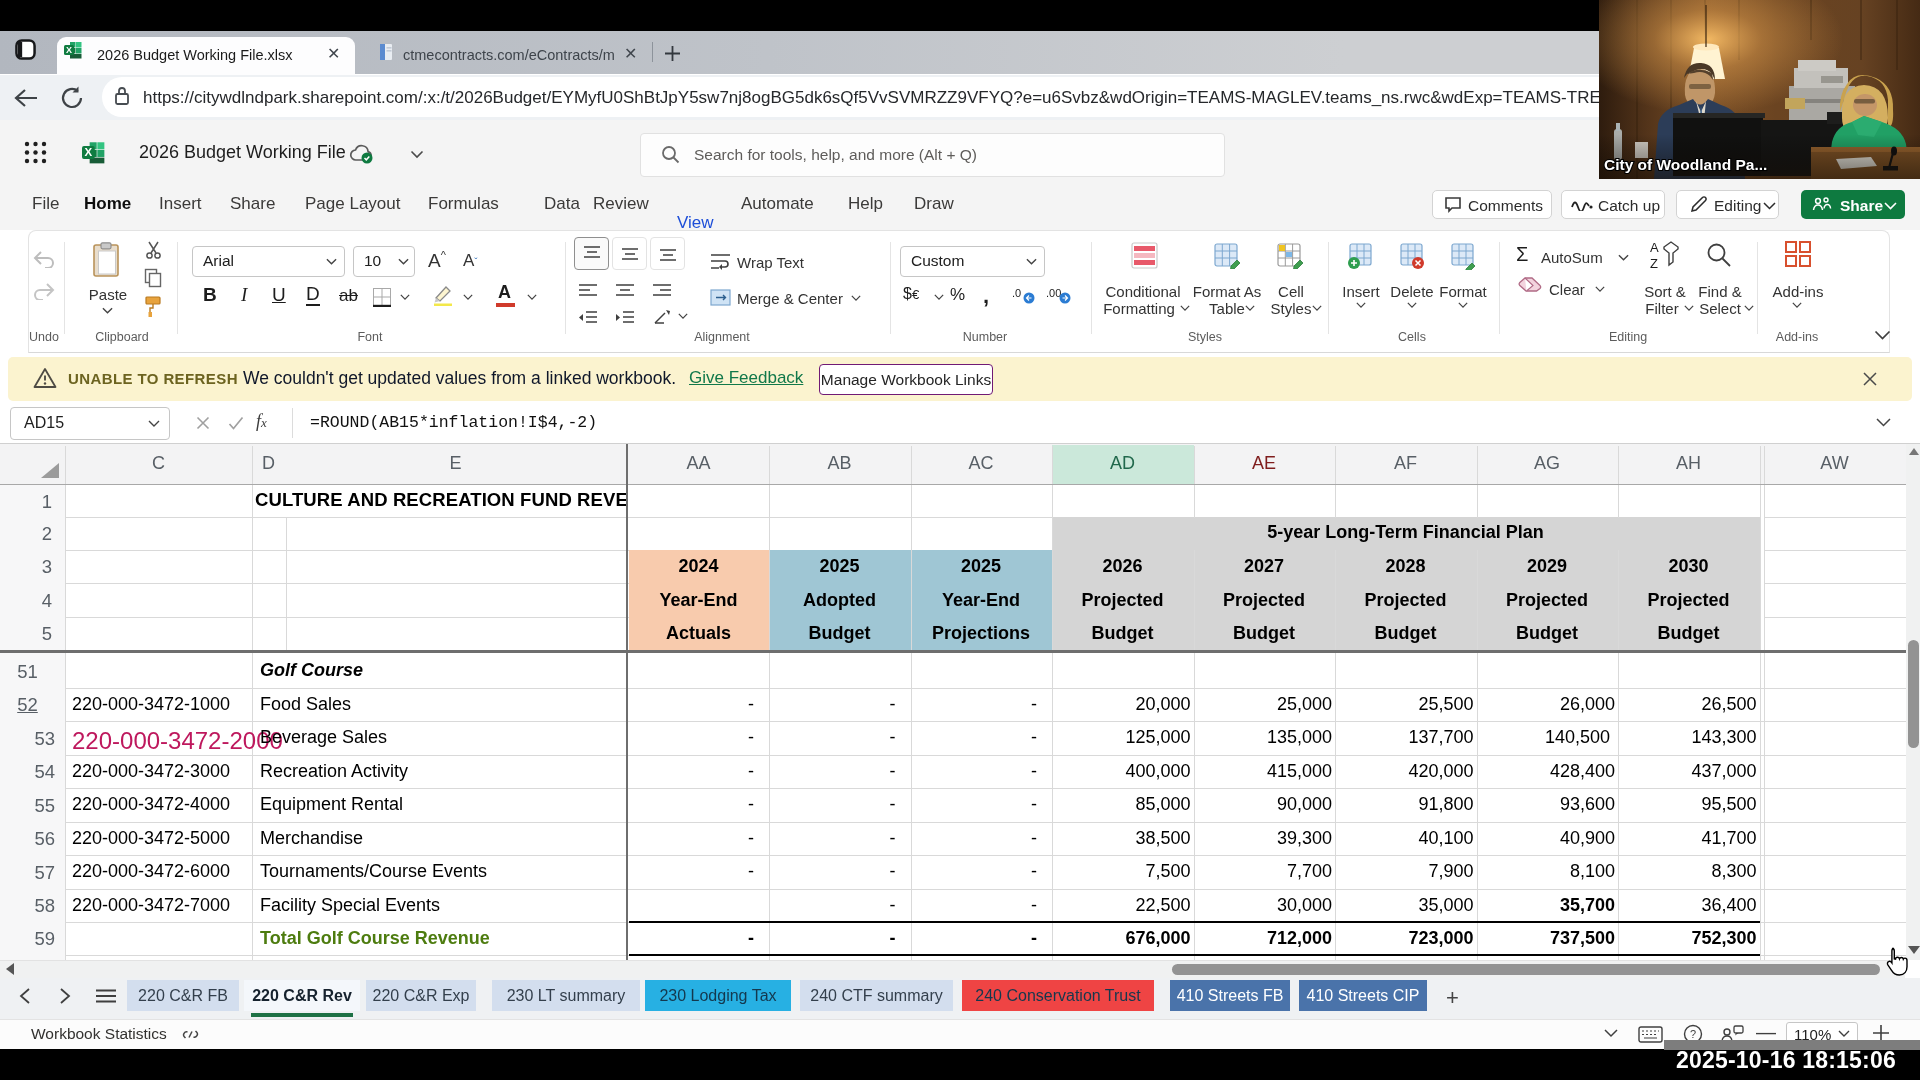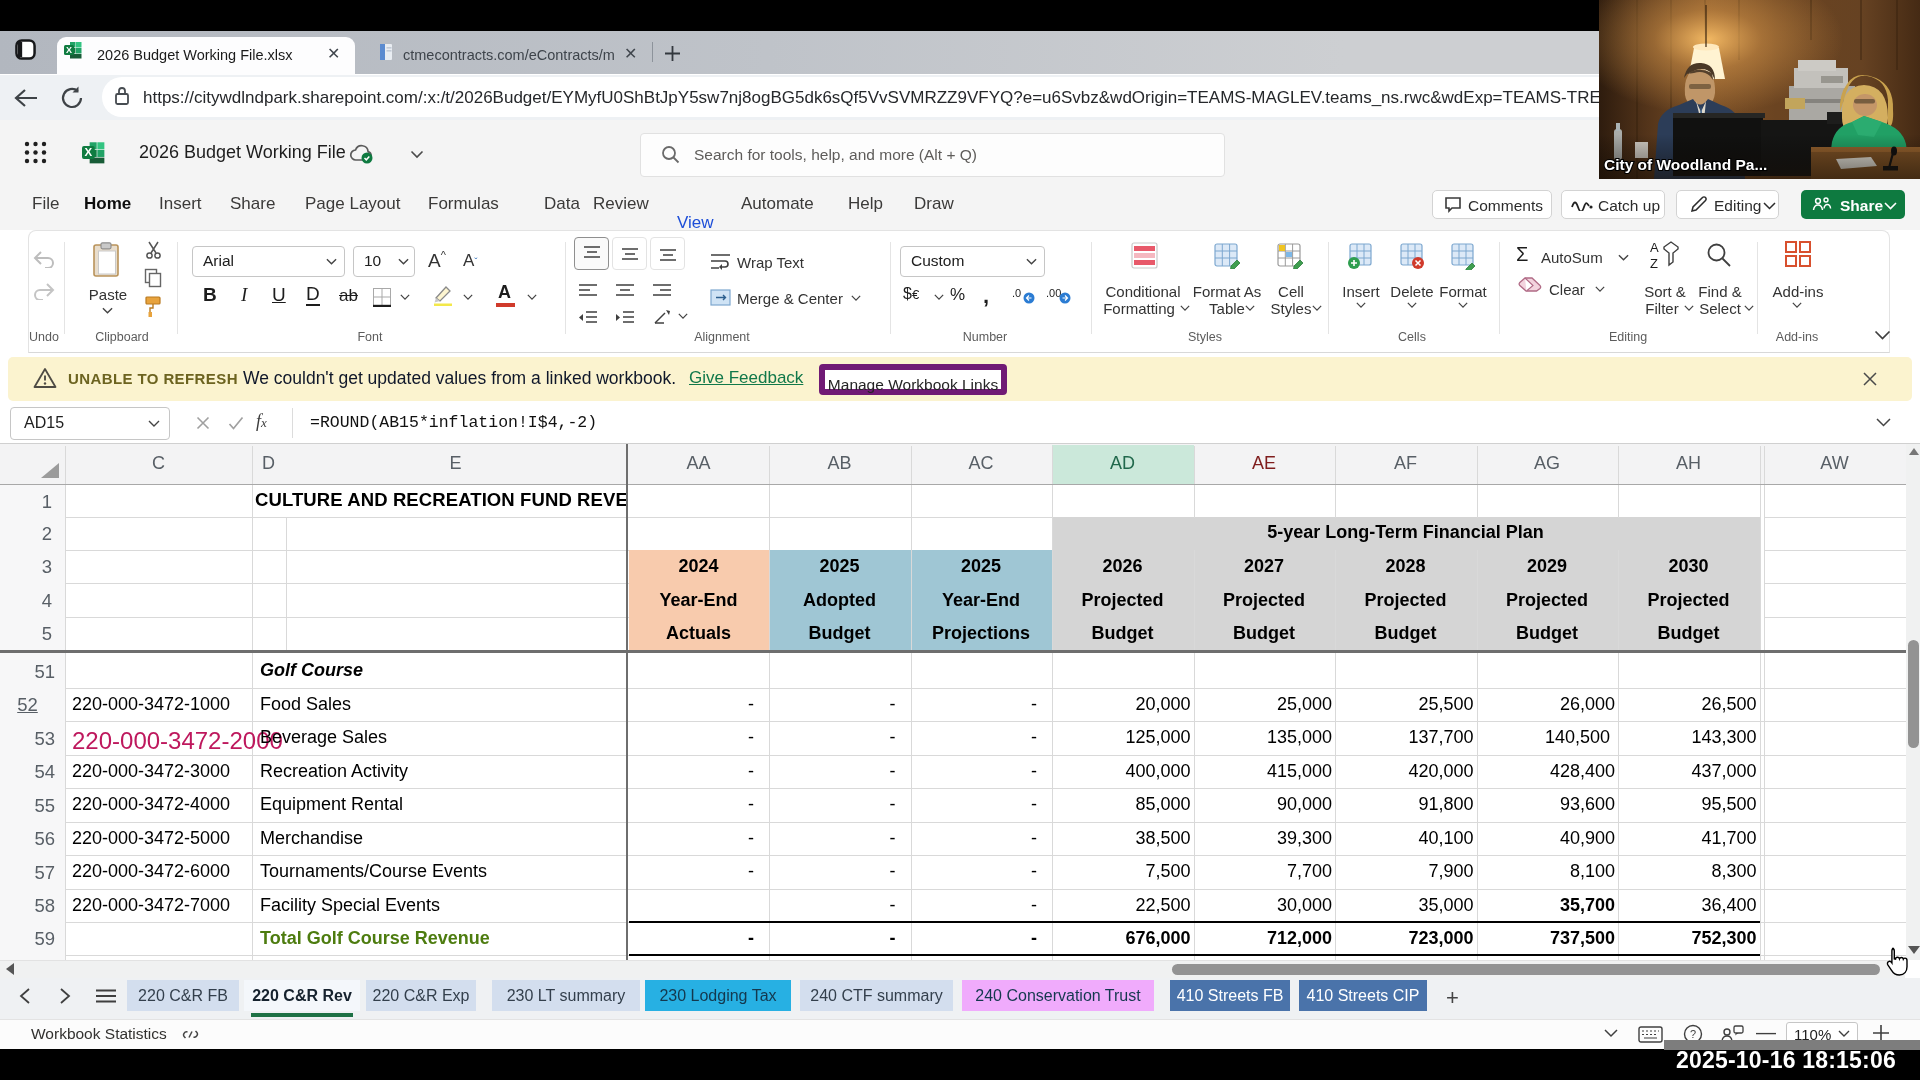--- a/index.html
+++ b/index.html
@@ -420,21 +420,21 @@
 
 <div class="abs" style="left:8px;top:357px;width:1904px;height:44px;background:#fbf3cf;border-radius:5px;"></div>
 <svg class="abs" style="left:33px;top:367px;" width="24" height="22" viewBox="0 0 24 22">
     <path d="M12 2L22.5 20H1.5z" fill="none" stroke="#4e4b44" stroke-width="1.8" stroke-linejoin="round"></path>
     <path d="M12 8.5v5" stroke="#4e4b44" stroke-width="1.9"></path>
     <circle cx="12" cy="16.5" r="1.2" fill="#4e4b44"></circle>
   </svg>
 <div class="abs" style="left:68px;top:370px;font-size:15px;font-weight:bold;color:#6c6320;letter-spacing:0.4px;">UNABLE TO REFRESH</div>
 <div class="abs" style="left:243px;top:368px;font-size:17.5px;color:#0f172a;">We couldn't get updated values from a linked workbook.</div>
 <div class="abs" style="left:689px;top:368px;font-size:17px;color:#11784a;text-decoration:underline;">Give Feedback</div>
-<div class="abs" style="left:819px;top:364px;width:188px;height:31px;background:#fff;border:6px solid #701a75;border-radius:4px;text-align:center;line-height:29px;font-size:15.5px;color:#252525;">Manage Workbook Links</div>
+<div class="abs" style="left:819px;top:364px;width:174px;height:31px;background:#fff;border:1px solid #701a75;border-radius:4px;text-align:center;line-height:29px;font-size:15.5px;color:#252525;">Manage Workbook Links</div>
 <svg class="abs" style="left:1862px;top:371px;" width="16" height="16" viewBox="0 0 16 16">
     <path d="M2 2l12 12M14 2L2 14" stroke="#4a4a4a" stroke-width="1.5"></path>
   </svg>
 
 <div class="abs" style="left:0;top:401px;width:1920px;height:43px;background:#fff;border-bottom:1px solid #d0d0d0;"></div>
 <div class="abs" style="left:10px;top:407px;width:160px;height:33px;background:#fff;border:1px solid #c6c6c6;border-radius:4px;"></div>
 <div class="abs" style="left:24px;top:414px;font-size:16px;color:#202020;">AD15</div>
 <svg class="abs" style="left:148px;top:420px;" width="12" height="8" viewBox="0 0 12 8">
     <path d="M1 1l5 5 5-5" stroke="#444" stroke-width="1.4" fill="none"></path>
   </svg>
@@ -506,21 +506,21 @@
 <div class="abs" style="left:1224px;top:453px;width:80px;text-align:center;font-size:18px;color:#7f1d1d;">AE</div>
 <div class="abs" style="left:1365.5px;top:453px;width:80px;text-align:center;font-size:18px;color:#585f66;">AF</div>
 <div class="abs" style="left:1507px;top:453px;width:80px;text-align:center;font-size:18px;color:#585f66;">AG</div>
 <div class="abs" style="left:1648.5px;top:453px;width:80px;text-align:center;font-size:18px;color:#585f66;">AH</div>
 <div class="abs" style="left:1794.5px;top:453px;width:80px;text-align:center;font-size:18px;color:#585f66;">AW</div>
 <div class="abs" style="left:0;top:490.5px;width:52px;text-align:right;font-size:18.5px;color:#585f66;">1</div>
 <div class="abs" style="left:0;top:523.25px;width:52px;text-align:right;font-size:18.5px;color:#585f66;">2</div>
 <div class="abs" style="left:0;top:556.25px;width:52px;text-align:right;font-size:18.5px;color:#585f66;">3</div>
 <div class="abs" style="left:0;top:589.75px;width:52px;text-align:right;font-size:18.5px;color:#585f66;">4</div>
 <div class="abs" style="left:0;top:623.25px;width:52px;text-align:right;font-size:18.5px;color:#585f66;">5</div>
-<div class="abs" style="left:0;top:660.5px;width:55px;text-align:right;font-size:18.5px;color:#585f66;">51</div>
+<div class="abs" style="left:0;top:660.5px;width:55px;text-align:center;font-size:18.5px;color:#585f66;">51</div>
 <div class="abs" style="left:0;top:694.25px;width:55px;text-align:center;font-size:18.5px;color:#585f66;text-decoration:underline;">52</div>
 <div class="abs" style="left:0;top:727.75px;width:55px;text-align:right;font-size:18.5px;color:#585f66;">53</div>
 <div class="abs" style="left:0;top:761.25px;width:55px;text-align:right;font-size:18.5px;color:#585f66;">54</div>
 <div class="abs" style="left:0;top:794.75px;width:55px;text-align:right;font-size:18.5px;color:#585f66;">55</div>
 <div class="abs" style="left:0;top:828.25px;width:55px;text-align:right;font-size:18.5px;color:#585f66;">56</div>
 <div class="abs" style="left:0;top:861.75px;width:55px;text-align:right;font-size:18.5px;color:#585f66;">57</div>
 <div class="abs" style="left:0;top:895.0px;width:55px;text-align:right;font-size:18.5px;color:#585f66;">58</div>
 <div class="abs" style="left:0;top:928.0px;width:55px;text-align:right;font-size:18.5px;color:#585f66;">59</div>
 <div class="abs" style="left:255px;top:489px;width:371px;overflow:hidden;font-size:18.5px;font-weight:bold;color:#000;white-space:nowrap;letter-spacing:0.1px;">CULTURE AND RECREATION FUND REVENUE</div>
 <div class="abs" style="left:1052.5px;top:517.5px;width:707px;height:32px;background:#d5d5d5;"></div>
@@ -647,21 +647,21 @@
     <path d="M2 1l8 7-8 7" stroke="#3f3f3f" stroke-width="1.8" fill="none"></path>
   </svg>
 <svg class="abs" style="left:96px;top:989px;" width="20" height="14" viewBox="0 0 20 14">
     <path d="M0 1.5h20M0 7h20M0 12.5h20" stroke="#3f3f3f" stroke-width="2"></path>
   </svg>
 <div class="abs" style="left:127px;top:980px;width:112px;height:31px;background:#d3deee;color:#333f4c;font-size:16px;text-align:center;line-height:31px;white-space:nowrap;overflow:hidden;">220 C&amp;R FB</div>
 <div class="abs" style="left:366px;top:980px;width:110px;height:31px;background:#d3deee;color:#333f4c;font-size:16px;text-align:center;line-height:31px;white-space:nowrap;overflow:hidden;">220 C&amp;R Exp</div>
 <div class="abs" style="left:492px;top:980px;width:148px;height:31px;background:#d3deee;color:#333f4c;font-size:16px;text-align:center;line-height:31px;white-space:nowrap;overflow:hidden;">230 LT summary</div>
 <div class="abs" style="left:645px;top:980px;width:146px;height:31px;background:#27b0e3;color:#14384e;font-size:16px;text-align:center;line-height:31px;white-space:nowrap;overflow:hidden;">230 Lodging Tax</div>
 <div class="abs" style="left:800px;top:980px;width:153px;height:31px;background:#d3deee;color:#333f4c;font-size:16px;text-align:center;line-height:31px;white-space:nowrap;overflow:hidden;">240 CTF summary</div>
-<div class="abs" style="left:962px;top:980px;width:192px;height:31px;background:#f0abfc;color:#14384e;font-size:16px;text-align:center;line-height:31px;white-space:nowrap;overflow:hidden;">240 Conservation Trust</div>
+<div class="abs" style="left:962px;top:980px;width:192px;height:31px;background:#ef4444;color:#14384e;font-size:16px;text-align:center;line-height:31px;white-space:nowrap;overflow:hidden;">240 Conservation Trust</div>
 <div class="abs" style="left:1170px;top:980px;width:120px;height:31px;background:#4a73aa;color:#ffffff;font-size:16px;text-align:center;line-height:31px;white-space:nowrap;overflow:hidden;">410 Streets FB</div>
 <div class="abs" style="left:1299px;top:980px;width:128px;height:31px;background:#4a73aa;color:#ffffff;font-size:16px;text-align:center;line-height:31px;white-space:nowrap;overflow:hidden;">410 Streets CIP</div>
 <div class="abs" style="left:244px;top:980px;width:116px;height:31px;background:#f4f7fb;color:#16222e;font-weight:bold;font-size:16px;text-align:center;line-height:31px;">220 C&amp;R Rev</div>
 <div class="abs" style="left:251px;top:1013px;width:102px;height:4px;background:#1e7145;"></div>
 <div class="abs" style="left:1446px;top:985px;font-size:22px;color:#444;">+</div>
 <div class="abs" style="left:0;top:1019px;width:1920px;height:30px;background:#fcfcfc;border-top:1px solid #e3e3e3;"></div>
 <div class="abs" style="left:31px;top:1025px;font-size:15.5px;color:#32312f;">Workbook Statistics</div>
 <svg class="abs" style="left:182px;top:1027px;" width="17" height="15" viewBox="0 0 17 15">
     <path d="M7 10.5L10 4.5M5.5 5a3 3 0 0 0-3 5l1 1M11.5 10a3 3 0 0 0 3-5l-1-1" fill="none" stroke="#454545" stroke-width="1.5"></path>
   </svg>

